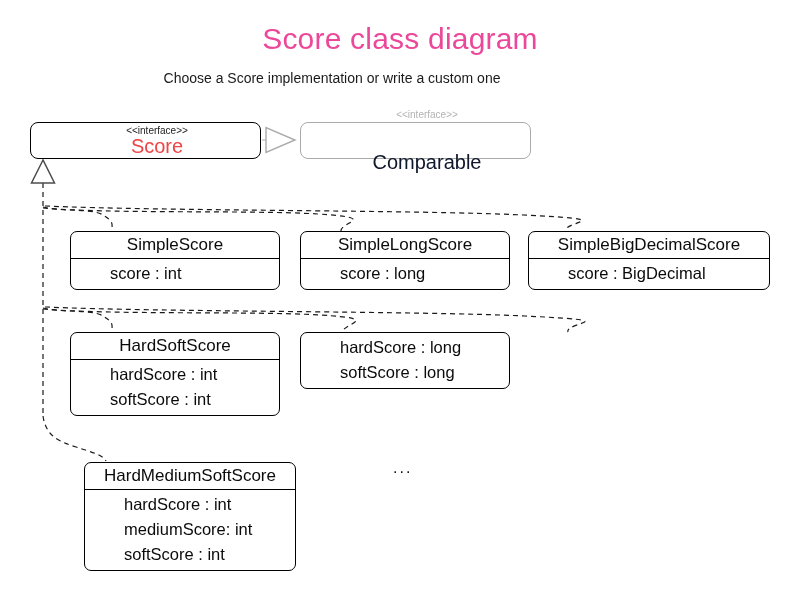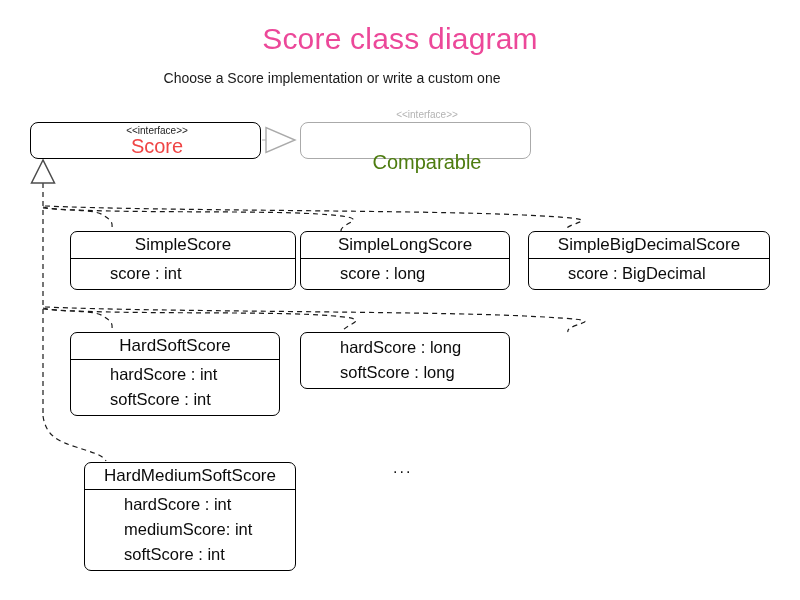--- a/index.html
+++ b/index.html
@@ -17,21 +17,21 @@
   }
   svg.wires{position:absolute;left:0;top:0;}
   .ibox{
     position:absolute;background:#fff;border:1.4px solid #000;border-radius:8px;
     display:flex;flex-direction:column;align-items:center;justify-content:center;padding-left:23px;
   }
   .ibox .stereo{font-size:10px;line-height:11px;color:#222;}
   .ibox .iname{font-size:20px;line-height:21px;color:#ef4444;}
   .ibox.ghost{border-color:#aaa;}
   .ibox.ghost .stereo{color:#b3b3b3;}
-  .ibox.ghost .iname{color:#4d7c0f;margin-top:32px;}
+  .ibox.ghost .iname{color:#0f172a;margin-top:32px;}
   .cls{
     position:absolute;background:#fff;border:1.3px solid #000;border-radius:7px;
     box-sizing:border-box;
   }
   .cls .cname{
     height:26px;line-height:26px;text-align:center;font-size:17px;color:#0b0b0b;
     border-bottom:1.3px solid #000;white-space:nowrap;overflow:hidden;
   }
   .cls .attrs{padding:2px 4px 3px 8px;}
   .cls .attr{font-size:16.5px;line-height:25px;color:#0b0b0b;white-space:nowrap;margin-left:31px;}
@@ -70,21 +70,21 @@
   <div class="ibox" style="left:30px;top:122px;width:206px;height:35px">
     <div class="stereo">&lt;&lt;interface&gt;&gt;</div>
     <div class="iname">Score</div>
   </div>
 
   <div class="ibox ghost" style="left:300px;top:122px;width:206px;height:35px">
     <div class="stereo">&lt;&lt;interface&gt;&gt;</div>
     <div class="iname">Comparable</div>
   </div>
 
-  <div class="cls" style="left:70px;top:231px;width:226px">
+  <div class="cls" style="left:70px;top:231px;width:210px">
     <div class="cname">SimpleScore</div>
     <div class="attrs">
       <div class="attr">score : int</div>
     </div>
   </div>
 
   <div class="cls" style="left:528px;top:231px;width:242px">
     <div class="cname">SimpleBigDecimalScore</div>
     <div class="attrs">
       <div class="attr">score : BigDecimal</div>

